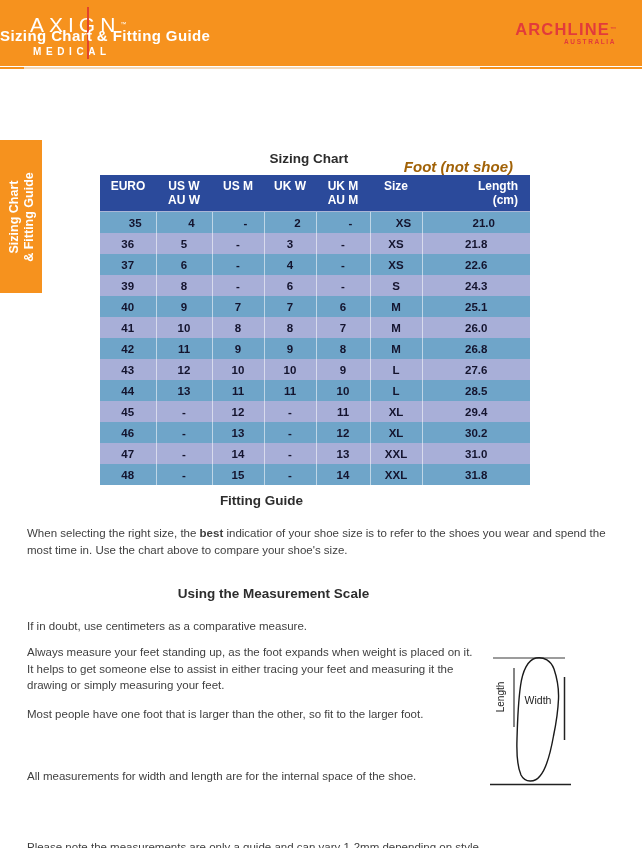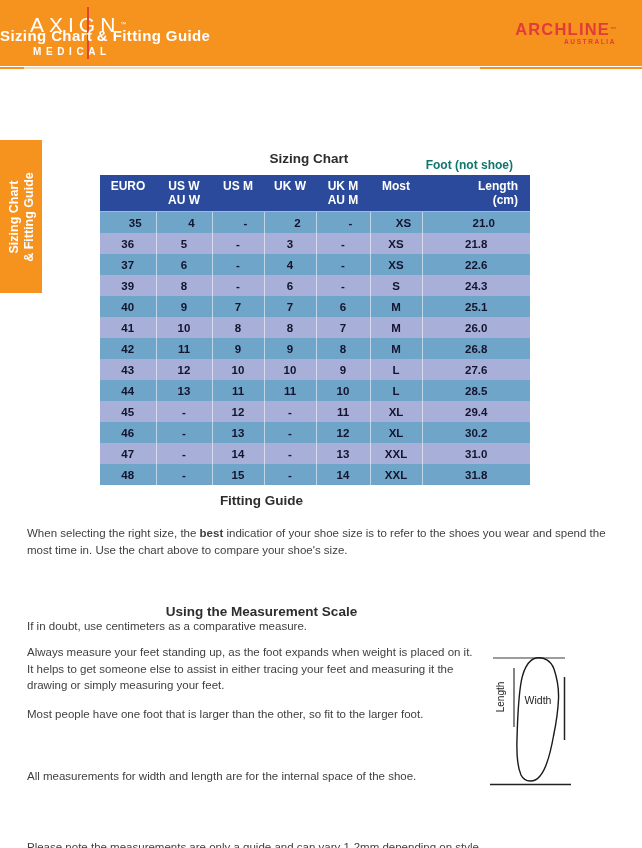--- a/index.html
+++ b/index.html
@@ -23,21 +23,21 @@
   .divider{position:absolute;left:0;top:67px;width:642px;height:2px;
     background:linear-gradient(to right,#F6921E 0 24px,#F5D8B6 24px 480px,#F6921E 480px 100%);}
   
   .side-tab{position:absolute;left:0;top:140px;width:42px;height:153px;background:#F6921E;}
   .side-tab-text{position:absolute;left:-55.5px;top:55.5px;width:153px;height:42px;
     transform:rotate(-90deg);display:flex;align-items:center;justify-content:center;
     text-align:center;color:#fff;font-size:12.5px;font-weight:bold;line-height:15px;}
   
   .chart-title{position:absolute;left:100px;top:151px;width:418px;text-align:center;
     font-size:13.5px;font-weight:bold;color:#2d2d2d;}
-  .foot-note{position:absolute;top:158px;right:129px;font-size:12px;font-weight:bold;color:#0f766e;}
+  .foot-note{position:absolute;top:158px;right:129px;font-size:15px;font-weight:bold;color:#a16207;font-style:italic;}
   table.size-table{position:absolute;left:100px;top:175px;width:418px;border-collapse:collapse;
     table-layout:fixed;font-size:11.5px;}
   .size-table th{background:#2B4A9B;color:#ffffff;font-size:12px;font-weight:bold;
     line-height:14px;padding:4px 0;vertical-align:top;}
   .size-table th:nth-child(1){width:56px;}
   .size-table th:nth-child(2){width:56px;}
   .size-table th:nth-child(3){width:52px;}
   .size-table th:nth-child(4){width:52px;}
   .size-table th:nth-child(5){width:54px;margin-top:44px;}
   .size-table th:nth-child(6){width:52px;}
@@ -48,21 +48,21 @@
   .size-table tbody tr:nth-child(odd) td{background:#6FA5C9;}
   .size-table tbody tr:nth-child(even) td{background:#A8AFD8;}
   .size-table tbody tr:first-child td{border-top:1px solid rgba(255,255,255,0.6);padding-left:16px;}
   
   .sec-title{position:absolute;left:0;width:523px;text-align:center;margin:0;
     font-size:13.5px;font-weight:bold;color:#2d2d2d;}
   .para{position:absolute;left:22px;margin:5px;font-size:11.5px;line-height:16.5px;color:#3f3f3f;}
   #fg-title{top:493px;}
   #fg-p1{top:520px;width:598px;}
   #fg-p2{top:561px;width:598px;}
-  #ms-title{top:604px;}
+  #ms-title{top:586px;margin-left:12px;}
   #ms-p1{top:613px;width:598px;}
   #ms-p2{top:639px;width:452px;}
   #ms-p3{top:701px;width:480px;}
   #ms-p4{top:763px;width:480px;}
   #ms-p5{top:834px;width:466px;}
   
   .foot-svg{position:absolute;left:487px;top:648px;}
   .foot-svg text{font-family:"Liberation Sans",sans-serif;fill:#222;}
 </style>
 </head>
@@ -94,21 +94,21 @@
   <div class="foot-note">Foot (not shoe)</div>
 
   <table class="size-table">
     <thead>
         <tr>
           <th>EURO</th>
           <th>US W<br>AU W</th>
           <th>US M</th>
           <th>UK W</th>
           <th>UK M<br>AU M</th>
-          <th>Most</th>
+          <th>Size</th>
           <th>Length<br>(cm)</th>
         </tr>
       </thead>
     <tbody>
         <tr>
           <td>35</td>
           <td>4</td>
           <td>-</td>
           <td>2</td>
           <td>-</td>

